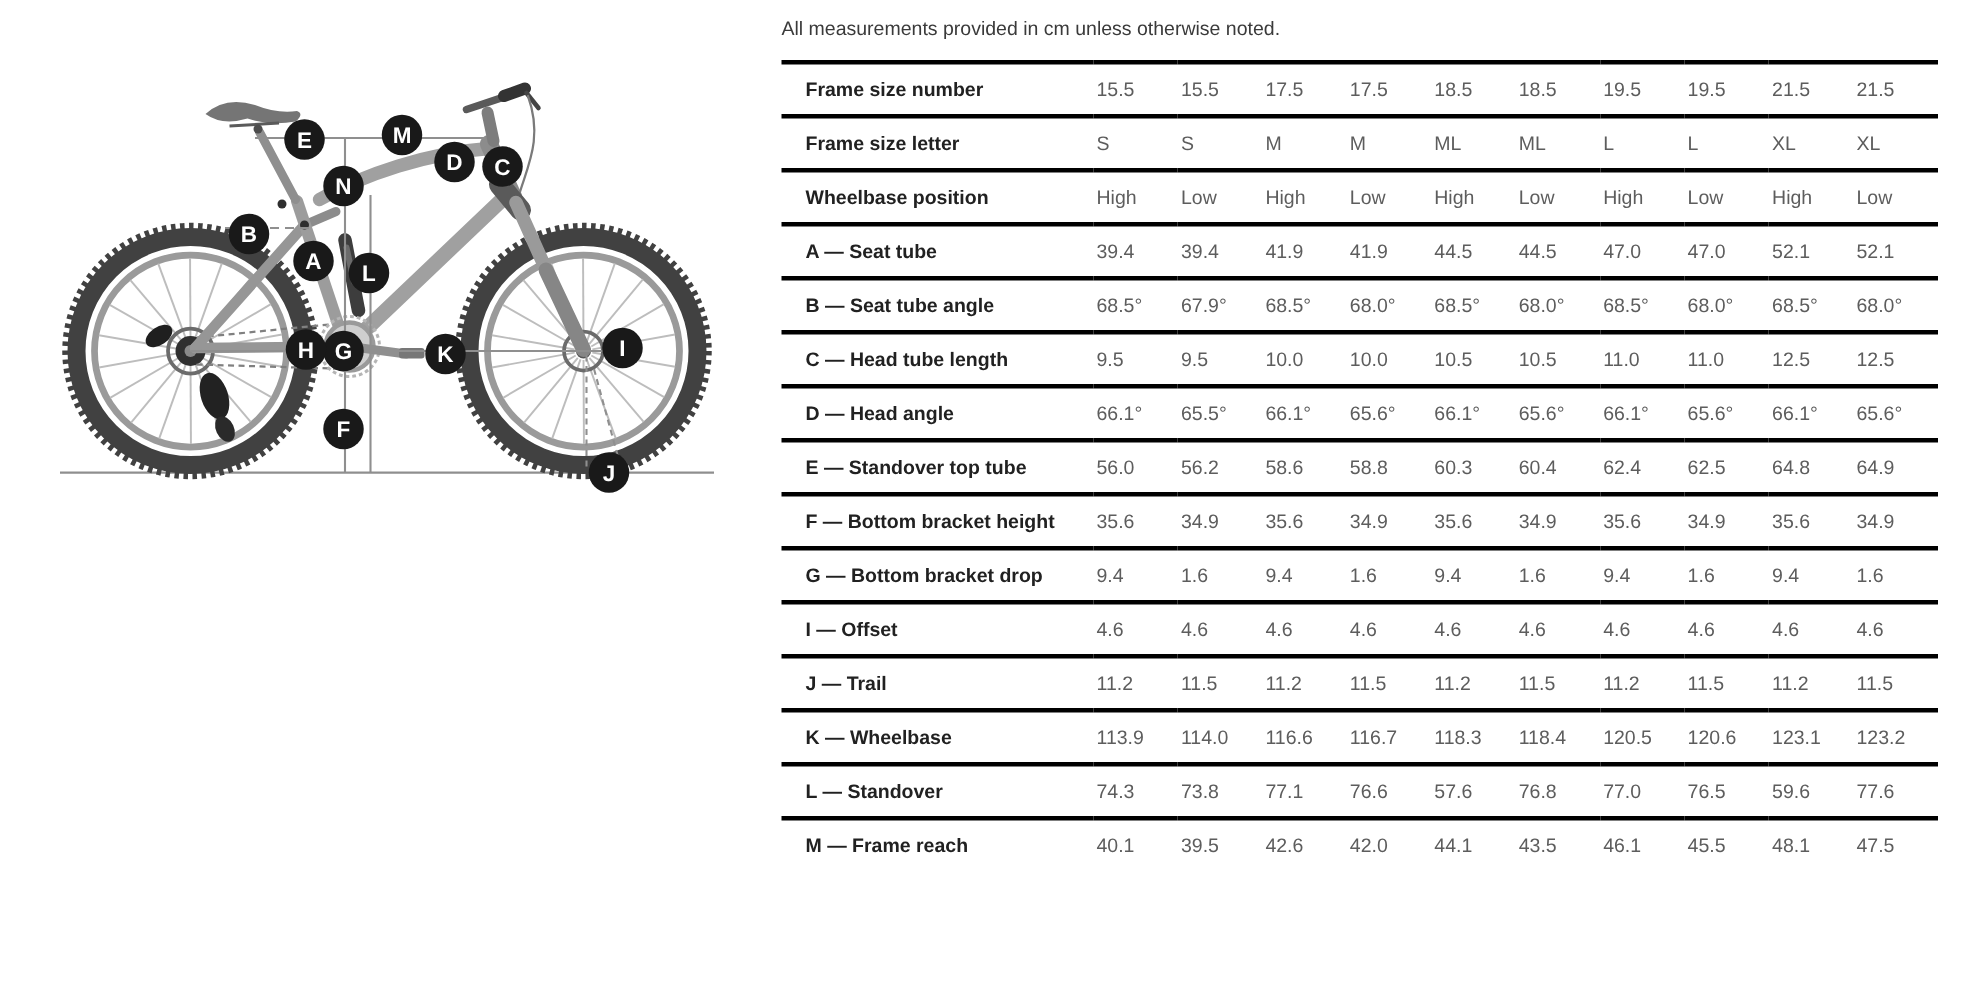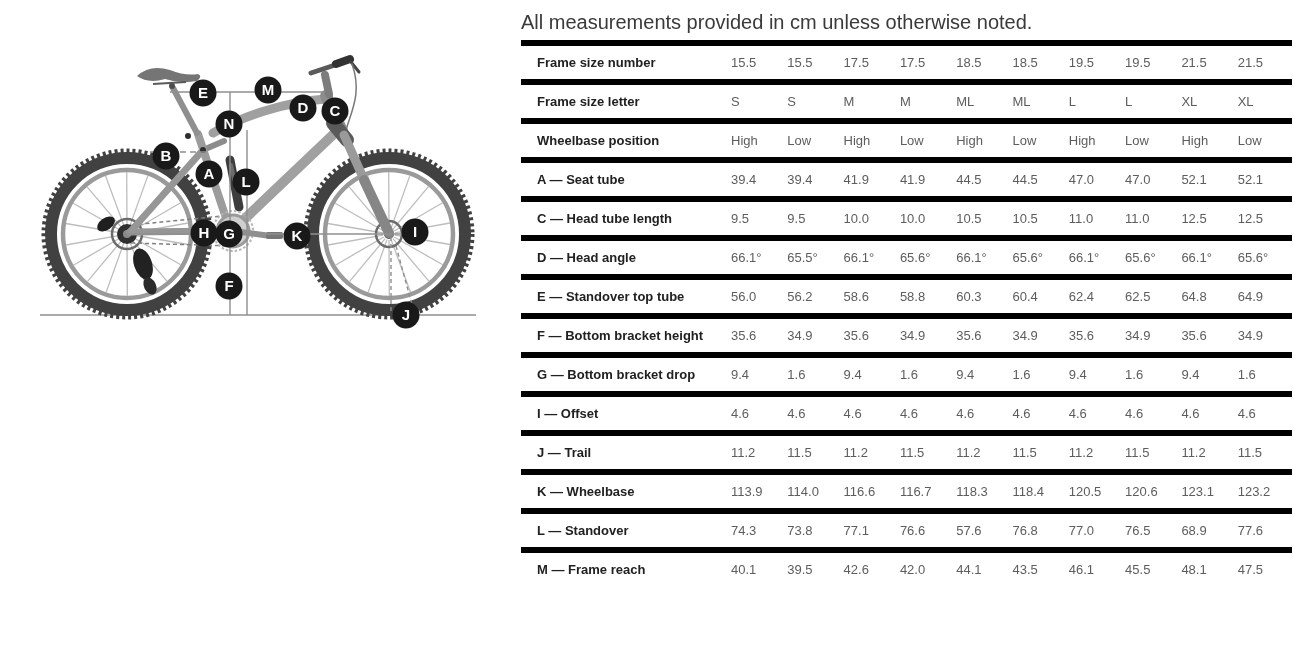--- a/index.html
+++ b/index.html
@@ -7,26 +7,26 @@
     width:1315px;height:672px;overflow:hidden;background:#ffffff;
     font-family:"Liberation Sans",sans-serif;position:relative;
   }
   .stage{position:absolute;inset:0;}
   
   .diagram{position:absolute;left:0;top:0;width:505px;height:672px;}
   .diagram svg{display:block;}
   .lbl{font-family:"Liberation Sans",sans-serif;font-weight:700;font-size:15px;}
   
   .geo{position:absolute;left:521px;top:0;width:771px;height:672px;}
-  .note{position:absolute;left:0;top:11px;margin:0;font-size:20px;color:#3a3a3a;}
+  .note{position:absolute;left:0;top:11px;margin:0;font-size:13px;color:#3a3a3a;}
   table.geometry-table{
     position:absolute;left:0;top:40px;width:771px;
     border-collapse:collapse;table-layout:fixed;
   }
-  table.geometry-table tr{border-top:6px solid #000000;}
+  table.geometry-table tr{border-top:3px solid #000000;}
   table.geometry-table th.rowlabel{
     width:188px;height:33px;text-align:left;vertical-align:middle;
     font-weight:700;font-size:13px;color:#212121;padding:0 4px 0 16px;
     white-space:nowrap;overflow:hidden;
   }
   table.geometry-table td.val{
     height:33px;vertical-align:middle;text-align:left;
     font-size:13px;color:#5d5d5d;padding:0 0 0 2px;white-space:nowrap;
   }
 </style>
@@ -273,20 +273,33 @@
             <td class="val">41.9</td>
             <td class="val">41.9</td>
             <td class="val">44.5</td>
             <td class="val">44.5</td>
             <td class="val">47.0</td>
             <td class="val">47.0</td>
             <td class="val">52.1</td>
             <td class="val">52.1</td>
           </tr>
           <tr>
+    <th class="rowlabel">B — Seat tube angle</th>
+  <td class="val">68.5°</td>
+            <td class="val">67.9°</td>
+            <td class="val">68.5°</td>
+            <td class="val">68.0°</td>
+            <td class="val">68.5°</td>
+            <td class="val">68.0°</td>
+            <td class="val">68.5°</td>
+            <td class="val">68.0°</td>
+            <td class="val">68.5°</td>
+            <td class="val">68.0°</td>
+          </tr>
+          <tr>
     <th class="rowlabel">C — Head tube length</th>
   <td class="val">9.5</td>
             <td class="val">9.5</td>
             <td class="val">10.0</td>
             <td class="val">10.0</td>
             <td class="val">10.5</td>
             <td class="val">10.5</td>
             <td class="val">11.0</td>
             <td class="val">11.0</td>
             <td class="val">12.5</td>
@@ -386,21 +399,21 @@
           <tr>
     <th class="rowlabel">L — Standover</th>
   <td class="val">74.3</td>
             <td class="val">73.8</td>
             <td class="val">77.1</td>
             <td class="val">76.6</td>
             <td class="val">57.6</td>
             <td class="val">76.8</td>
             <td class="val">77.0</td>
             <td class="val">76.5</td>
-            <td class="val">68.9</td>
+            <td class="val">59.6</td>
             <td class="val">77.6</td>
           </tr>
           <tr>
     <th class="rowlabel">M — Frame reach</th>
   <td class="val">40.1</td>
             <td class="val">39.5</td>
             <td class="val">42.6</td>
             <td class="val">42.0</td>
             <td class="val">44.1</td>
             <td class="val">43.5</td>

